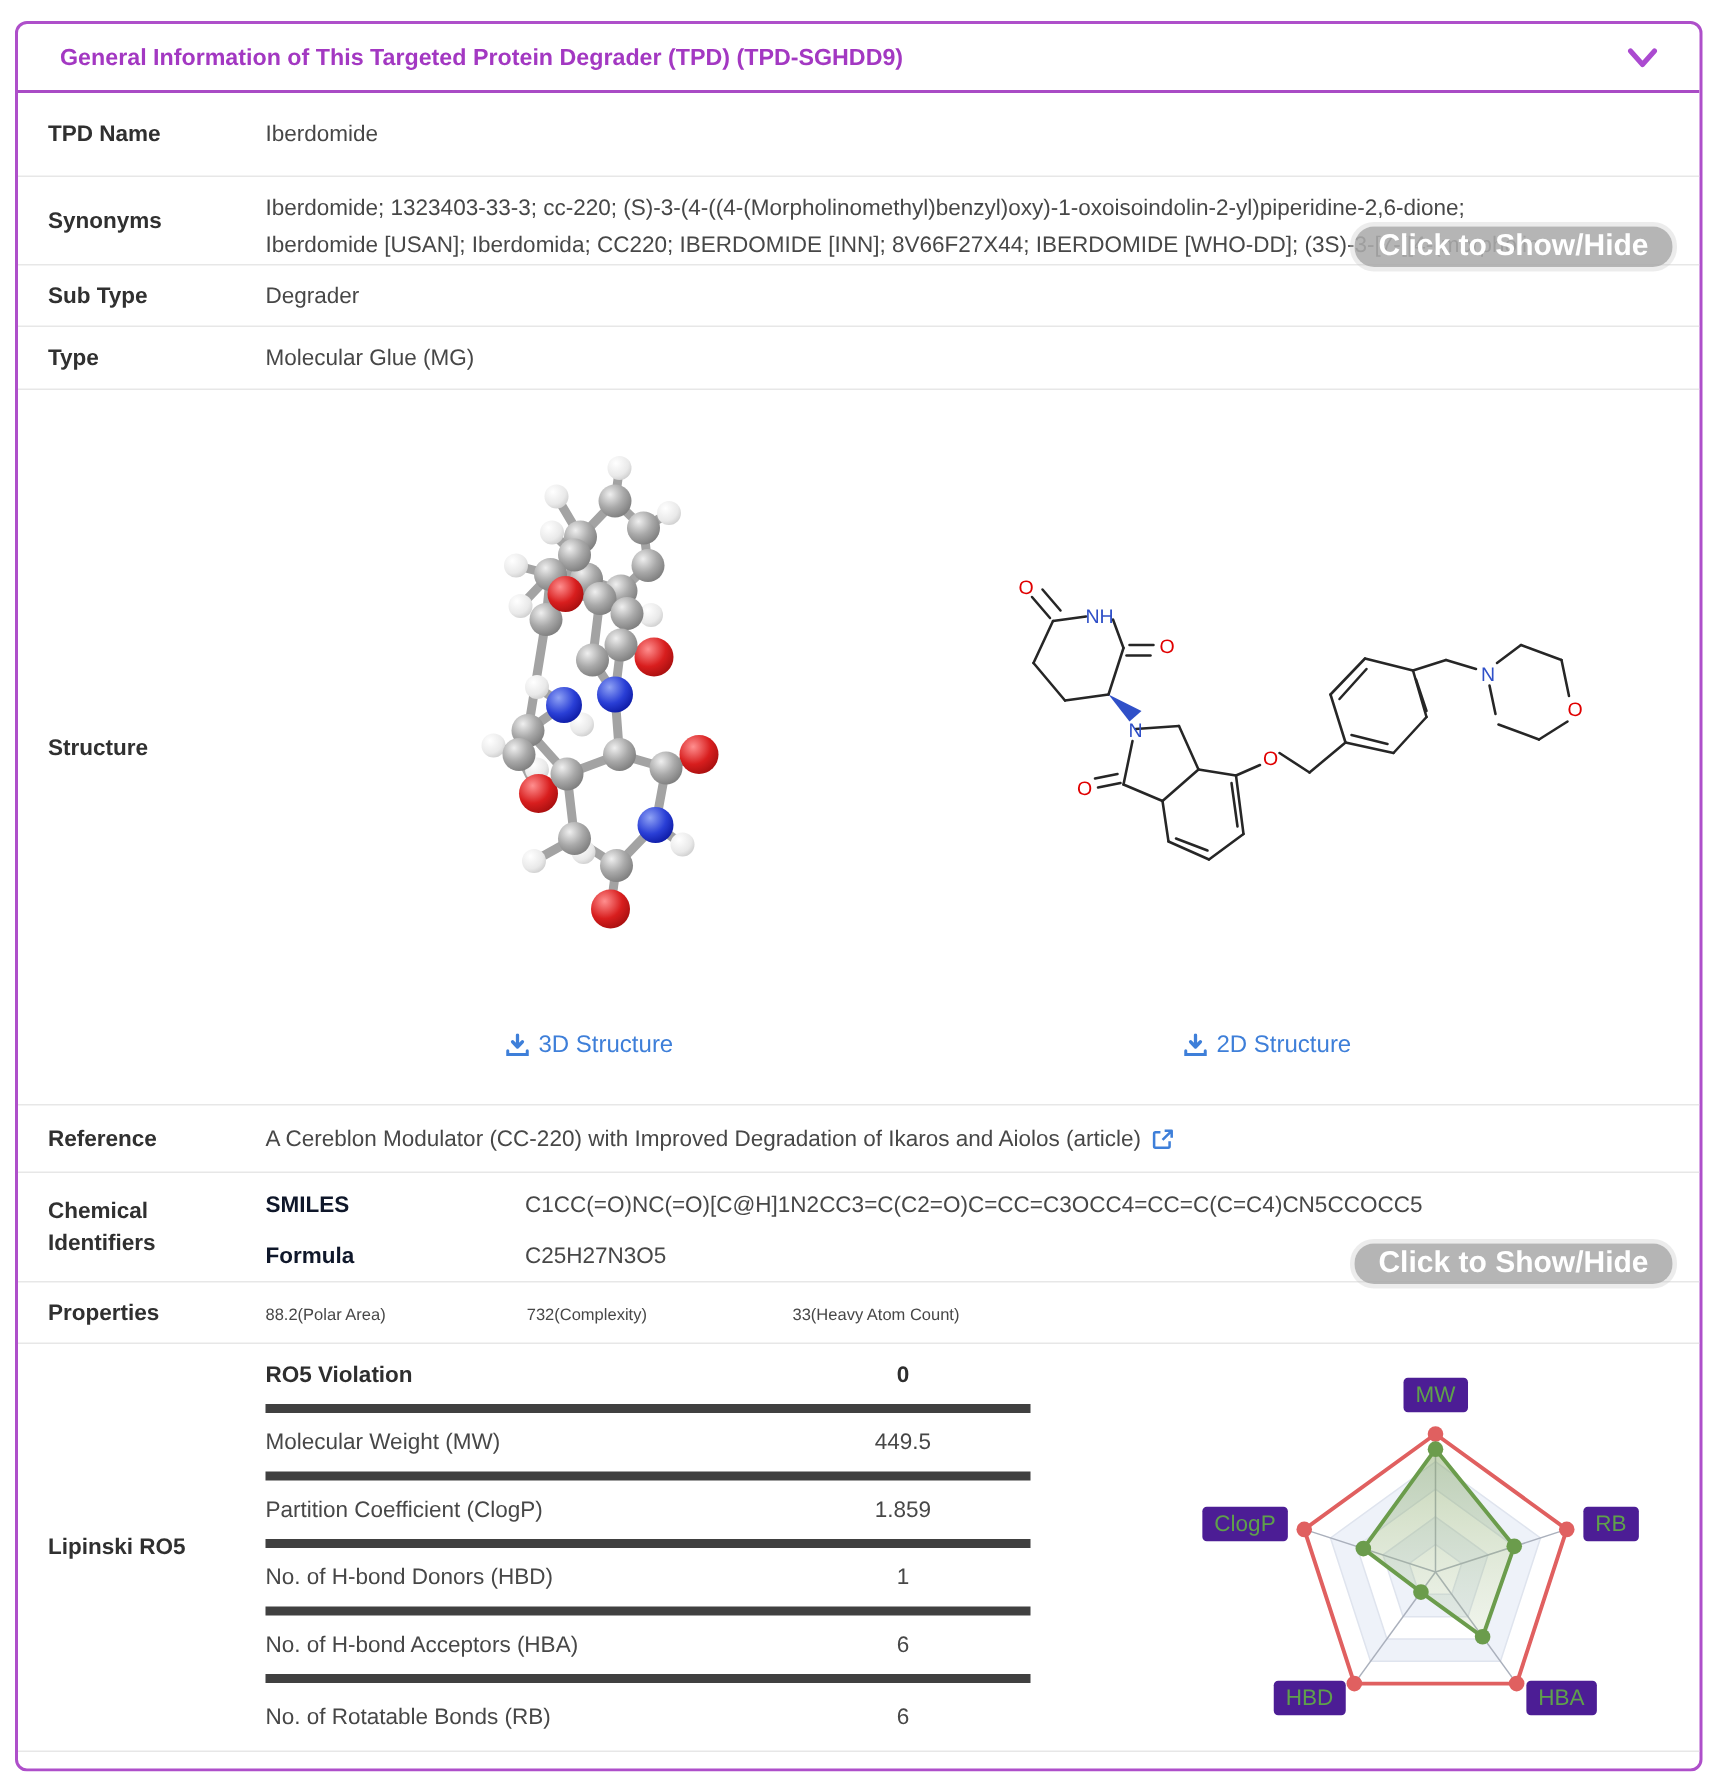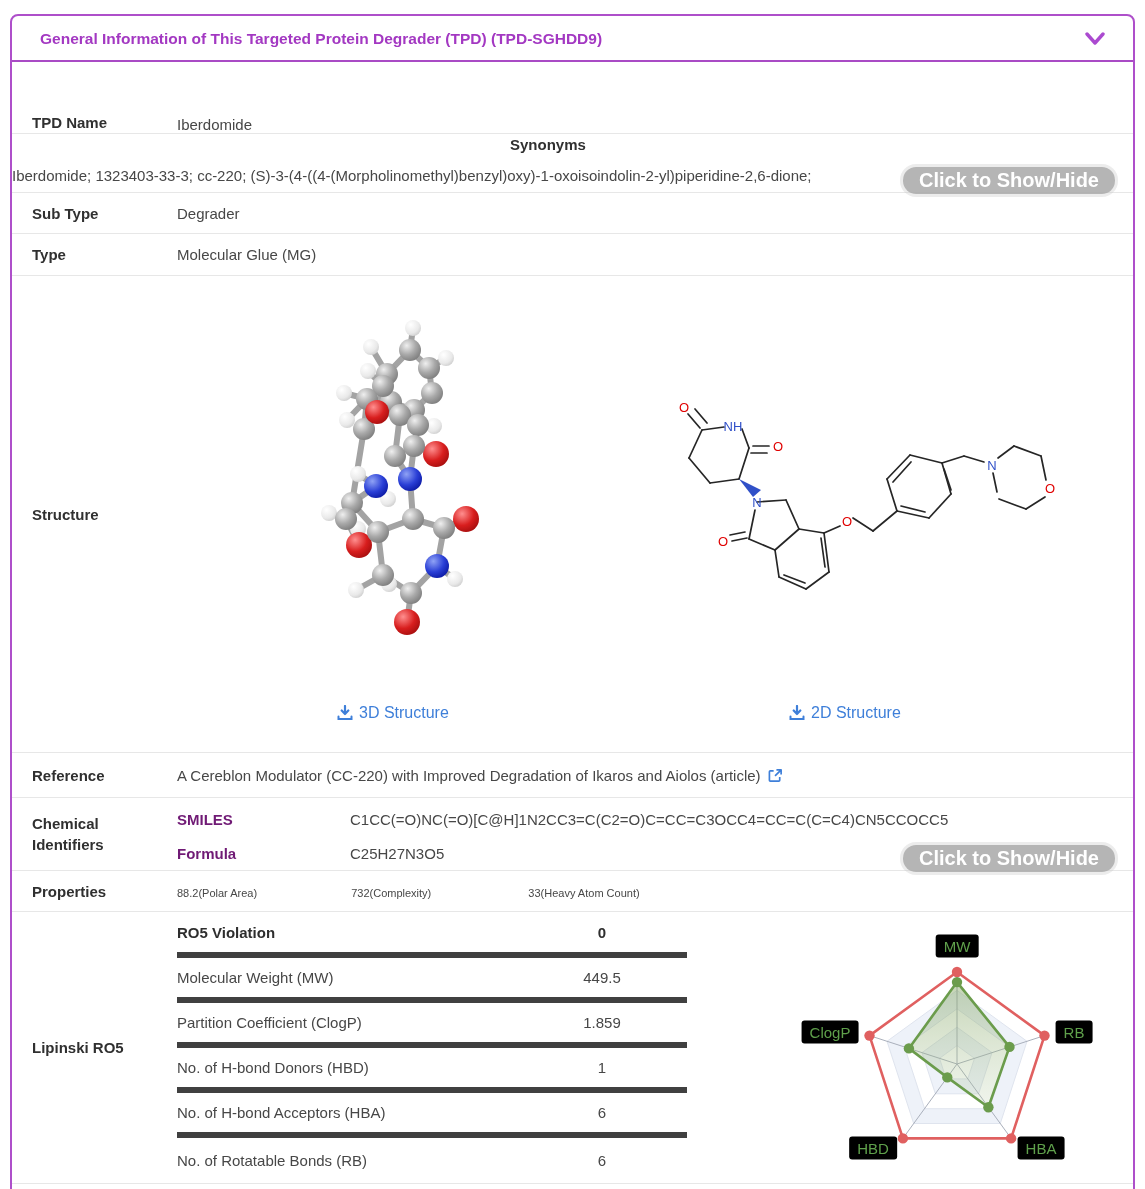--- a/index.html
+++ b/index.html
@@ -16,33 +16,33 @@
     padding:14px 28px 12px 28px;
     border-bottom:2px solid #a94bc5;
     cursor:pointer;
   }
   .card-title { color:#a338c2; font-weight:bold; font-size:15.5px; }
   .chev { width:20px; height:14px; }
   .row { display:flex; align-items:center; border-bottom:1px solid #e7e7e7; position:relative; }
   .row:last-child { border-bottom:1px solid #e7e7e7; }
   .lbl { width:165px; min-width:165px; padding-left:20px; font-weight:bold; color:#303030; font-size:15px; line-height:21px; }
   .val { flex:1; color:#474747; font-size:15px; padding-right:4px; }
-  .r-name { height:72px;align-items:flex-end; }
-  .r-syn  { height:59px;flex-direction:column; }
+  .r-name { height:56px; }
+  .r-syn  { height:59px; }
   .r-syn .val { align-self:flex-start; padding-top:8px; line-height:25px; height:59px; overflow:hidden; }
   .r-type { height:42px; }
   .r-sub  { height:41px; }
   .r-struct { height:477px; align-items:center; }
   .struct-content { flex:1; position:relative; height:477px; }
   .r-ref { height:45px; }
   .r-chem { height:73px; }
   .r-chem .lbl { max-width:110px; min-width:110px; width:110px; margin-right:55px; }
   .chem-table { flex:1; height:73px; overflow:hidden; padding-top:13px; }
   .chem-row { display:flex; margin-bottom:17px; }
-  .chem-k { width:173px; font-weight:bold; color:#701a75; font-size:15px; }
+  .chem-k { width:173px; font-weight:bold; color:#0f172a; font-size:15px; }
   .chem-v { color:#474747; font-size:15px; }
   .r-props { height:41px; }
   .prop-i { display:inline-block; color:#474747; font-size:11px; }
   .prop-0 { width:170px; } .prop-1 { width:173px; }
   .r-lip { height:272px; align-items:center; }
   .lip-table { width:510px; }
   .lip-row { display:flex; align-items:center; height:45px; border-bottom:6px solid #404040; }
   .lip-row:last-child { border-bottom:none; }
   .lip-name { width:345px; color:#474747; font-size:15px; }
   .lip-val { width:160px; text-align:center; color:#474747; font-size:15px; }
@@ -61,21 +61,21 @@
     position:absolute; top:428px;
     color:#3e7fd9; font-size:16px; text-decoration:none;
     display:flex; align-items:center; gap:6px; cursor:pointer;
   }
   .link-3d { left:160px; } .link-2d { left:612px; }
   .ref-line { display:flex; align-items:center; gap:7px; }
   .ext-icon { width:15px; height:15px; cursor:pointer; }
   .radar-wrap { position:absolute; left:748px; top:0; width:385px; height:272px; }
   .radar-label {
     position:absolute; transform:translate(-50%,-50%);
-    background:#000000; color:#5fa04b; font-size:15px;
+    background:#4c1d95; color:#5fa04b; font-size:15px;
     padding:2px 8px; border-radius:3px; line-height:19px;
   }
   .bottom-pad { height:11px; }
 </style>
 </head>
 <body>
 
 <div class="card">
 
   <div class="card-header">

